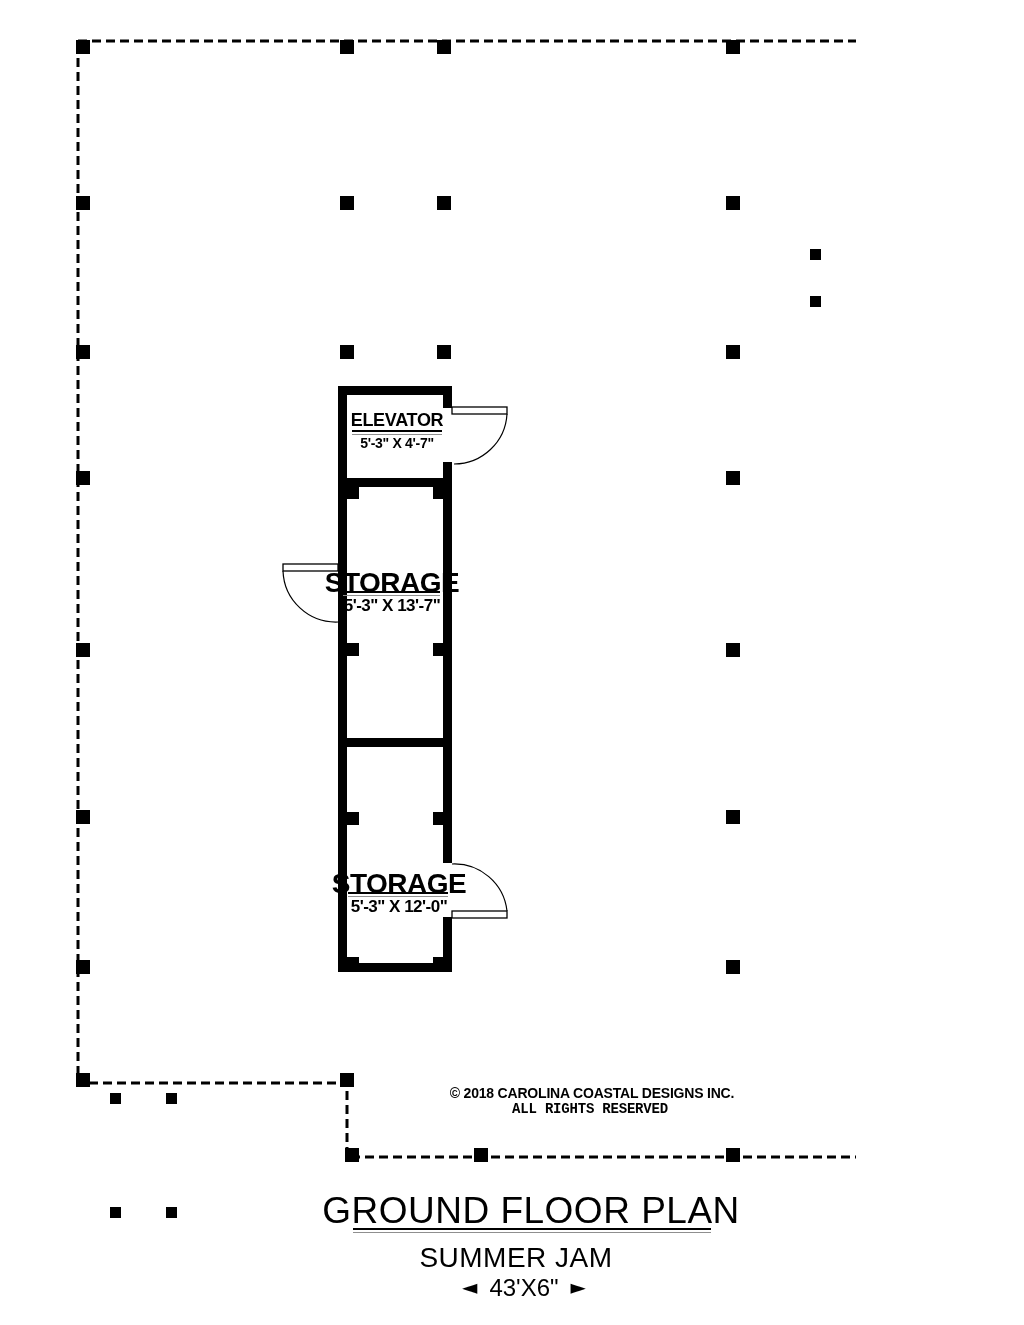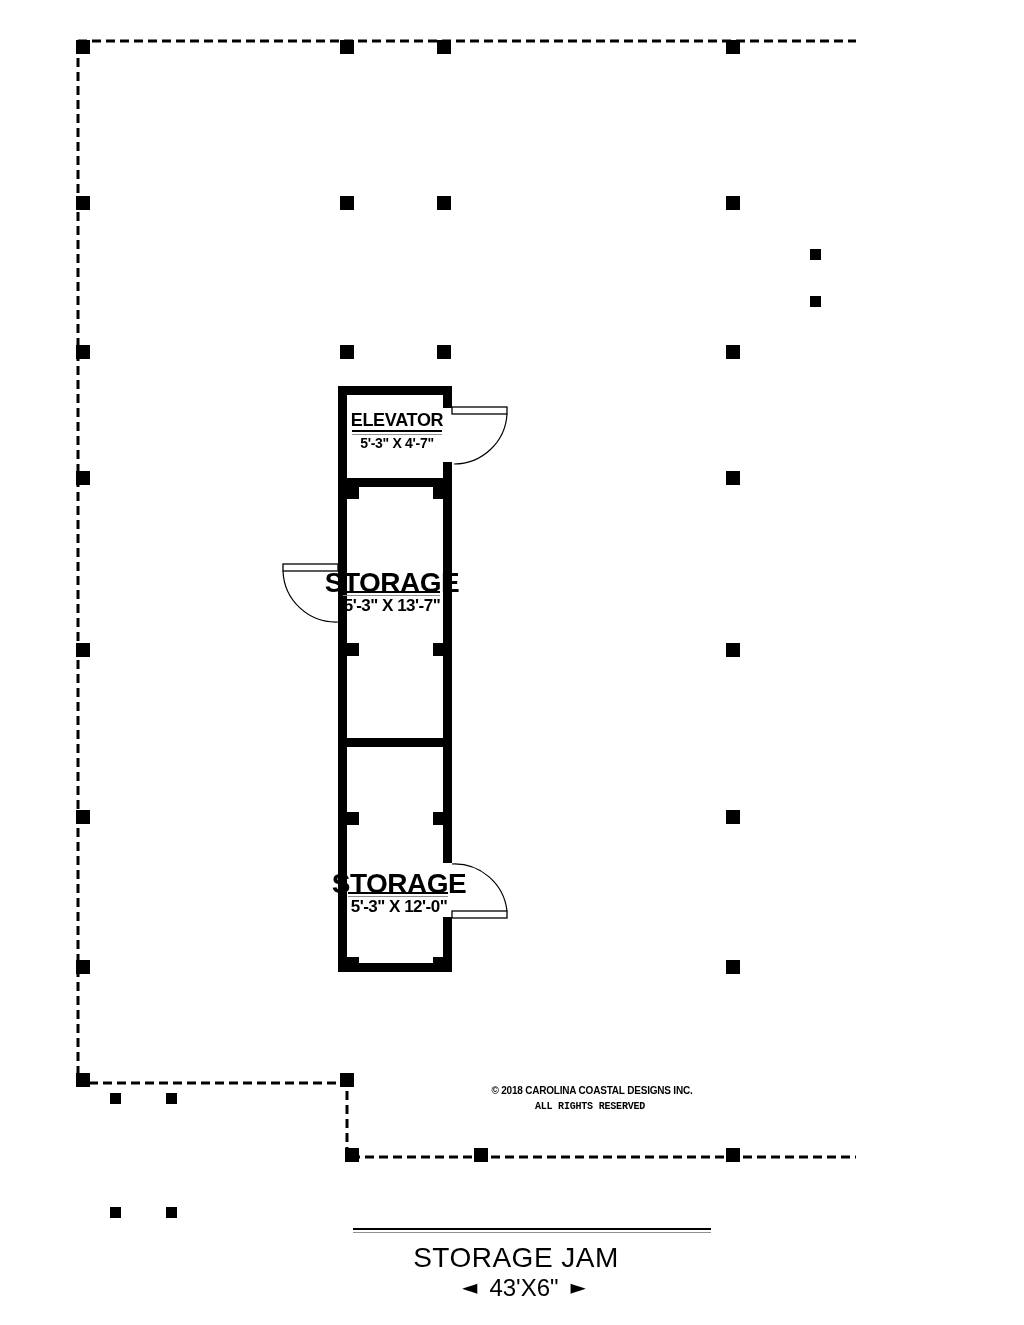--- a/index.html
+++ b/index.html
@@ -21,21 +21,21 @@
   .room-name    { font-size:28px; letter-spacing:-0.5px; }
   .room-dims-sm { font-size:14px; letter-spacing:-0.3px; }
   .room-dims    { font-size:17px; letter-spacing:-0.5px; }
   .dim-value    { font-size:31px; }
   .tri-v  { font-family:"DejaVu Sans", sans-serif; font-size:25px; }
   .title  { font-size:37px; letter-spacing:0.5px; }
   .project{ font-size:28px; letter-spacing:0.5px; }
   .size-line { font-size:24px; }
   .size-line .tri { font-family:"DejaVu Sans", sans-serif; font-size:20px; vertical-align:2px; }
   .size-line .gap { display:inline-block; width:12px; }
-  .copy { font-size:10px; font-weight:700; letter-spacing:-0.2px; }
+  .copy { font-size:14px; font-weight:700; letter-spacing:-0.2px; }
 </style>
 </head>
 <body>
 
 <div class="sheet">
 
   <svg class="linework" width="1024" height="1325" viewBox="0 0 1024 1325">
 
     <g>
       <path d="M 78 41 H 886 V 1157 H 347 V 1083 H 78 Z" fill="none" stroke="#000" stroke-width="3" stroke-dasharray="9 5"></path>
@@ -133,19 +133,20 @@
   <div class="dbl-rule" style="left:348px; top:892px; width:100px;"></div>
   <div class="lbl bold room-dims" style="left:399px; top:898px;">5'-3" X 12'-0"</div>
 
   <div class="lbl tri-v" style="left:934px; top:560px;">▲</div>
   <div class="lbl dim-value" style="left:934px; top:604px;">63'</div>
   <div class="lbl tri-v" style="left:934px; top:650px;">▼</div>
 
   <div class="lbl copy" style="left:592px; top:1086px;">© 2018 CAROLINA COASTAL DESIGNS INC.</div>
   <div class="lbl copy" style="left:590px; top:1102px;font-family:Liberation Mono, monospace;">ALL RIGHTS RESERVED</div>
 
+  <div class="lbl title" style="left:531px; top:1192px;">GROUND FLOOR PLAN</div>
   <div class="dbl-rule" style="left:353px; top:1228px; width:358px;"></div>
-  <div class="lbl project" style="left:516px; top:1244px;">STORAGE JAM</div>
+  <div class="lbl project" style="left:516px; top:1244px;">SUMMER JAM</div>
   <div class="lbl size-line" style="left:524px; top:1276px;">
     <span class="tri">◄</span><span class="gap"></span><span>43'X6"</span><span class="gap"></span><span class="tri">►</span>
   </div>
 
 </div>
 
 </body></html>

